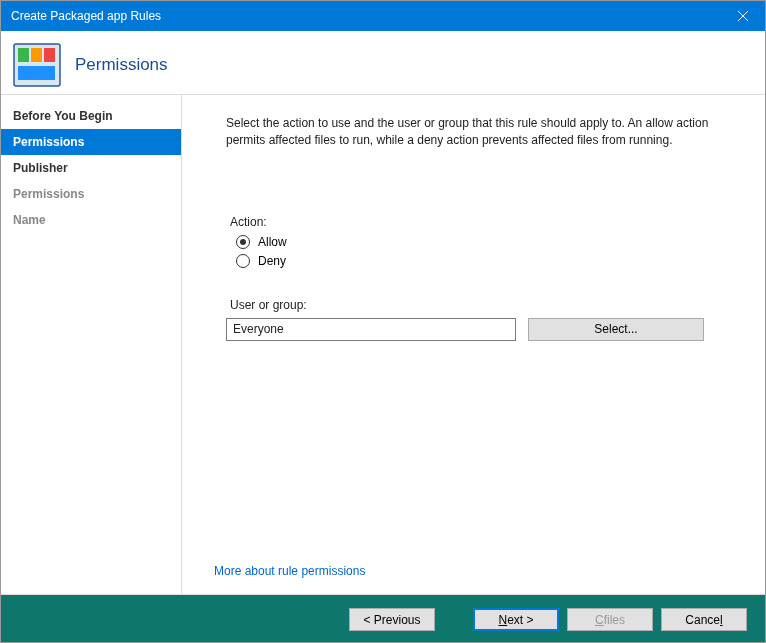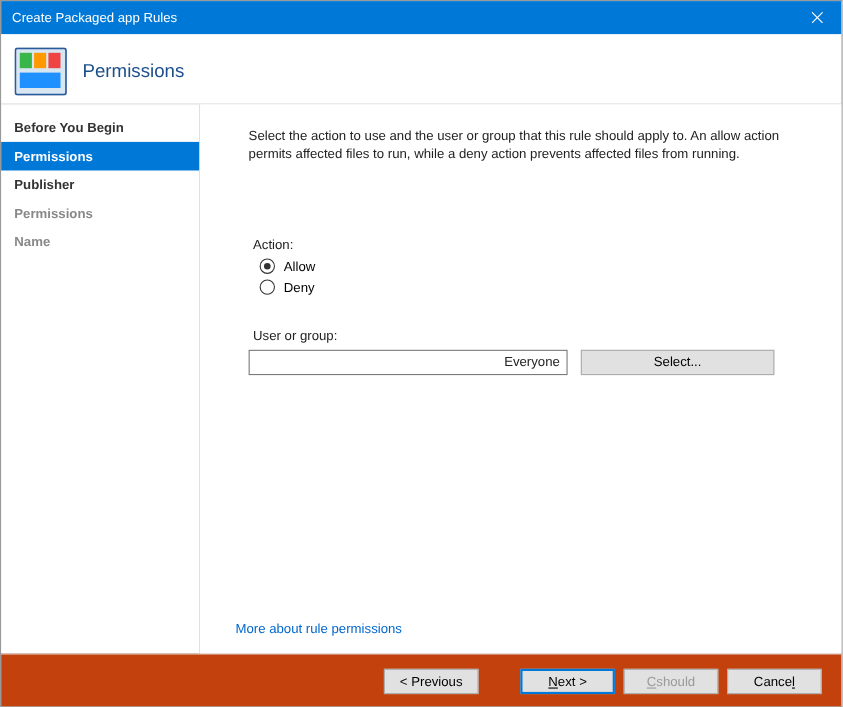--- a/index.html
+++ b/index.html
@@ -135,21 +135,20 @@
       margin-top: 6px;
     }
     .text-input {
       width: 290px;
       height: 23px;
       border: 1px solid #7a7a7a;
       background: #fff;
       font-size: 12px;
       padding: 2px 6px;
       color: #222;
-      text-align: right;
     }
     .select-btn {
       width: 176px;
       height: 23px;
       border: 1px solid #acacac;
       background: #e1e1e1;
       font-size: 12px;
       cursor: pointer;
     }
 
@@ -163,21 +162,21 @@
     }
 
     .footer {
       height: 50px;
       border-top: 1px solid #ddd;
       display: flex;
       justify-content: flex-end;
       align-items: center;
       padding: 0 18px;
       gap: 8px;
-      background: #c2410c;
+      background: #0f766e;
     }
     .footer-btn {
       width: 86px;
       height: 23px;
       border: 1px solid #acacac;
       background: #e1e1e1;
       font-size: 12px;
       cursor: pointer;
     }
     .footer-btn.default {
@@ -244,15 +243,15 @@
       <button class="select-btn">Select...</button>
     </div>
 
     <div class="more-link">More about rule permissions</div>
   </div>
 </div>
 
 <div class="footer">
   <button class="footer-btn">&lt; Previous</button>
   <button class="footer-btn default"><span class="u">N</span><span>ext &gt;</span></button>
-  <button class="footer-btn disabled"><span class="u">C</span><span>should</span></button>
+  <button class="footer-btn disabled"><span class="u">C</span><span>files</span></button>
   <button class="footer-btn"><span>Cance</span><span class="u">l</span></button>
 </div>
 
 </body></html>

